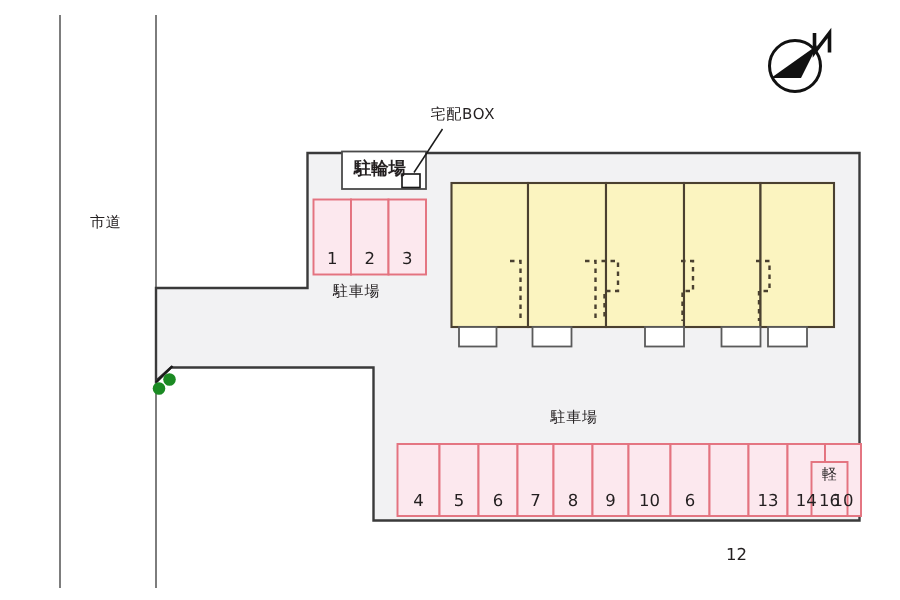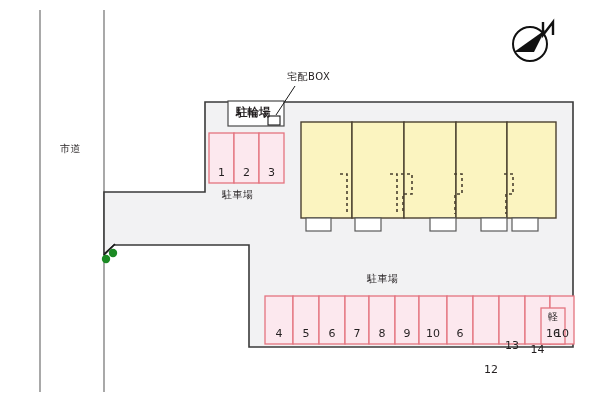--- a/index.html
+++ b/index.html
@@ -142,20 +142,20 @@
       <div class="stall-num" style="left: 259px; width: 25px; top: 167px;">3</div>
       <div class="stall-num" style="left: 265px; width: 28px; top: 328px;">4</div>
       <div class="stall-num" style="left: 293px; width: 26px; top: 328px;">5</div>
       <div class="stall-num" style="left: 319px; width: 26px; top: 328px;">6</div>
       <div class="stall-num" style="left: 345px; width: 24px; top: 328px;">7</div>
       <div class="stall-num" style="left: 369px; width: 26px; top: 328px;">8</div>
       <div class="stall-num" style="left: 395px; width: 24px; top: 328px;">9</div>
       <div class="stall-num" style="left: 419px; width: 28px; top: 328px;">10</div>
       <div class="stall-num" style="left: 447px; width: 26px; top: 328px;">6</div>
       <div class="stall-num" style="left: 473px; width: 36px; top: 328px; margin-top: 36px;">12</div>
-      <div class="stall-num" style="left: 499px; width: 26px; top: 328px; margin-top: 12px;">13</div>
-      <div class="stall-num" style="left: 525px; width: 25px; top: 328px; margin-top: 16px;">14</div>
+      <div class="stall-num" style="left: 499px; width: 26px; top: 328px;">13</div>
+      <div class="stall-num" style="left: 525px; width: 25px; top: 328px;">14</div>
       <div class="stall-num" style="left: 550px; width: 24px; top: 328px;">10</div>
       <div class="stall-num" style="left: 541px; width: 24px; top: 328px;">16</div>
       <div class="kei-tag" style="left: 541px; width: 24px; top: 312px;">軽</div>
     </div>
 
 </div>
 
 </body></html>

